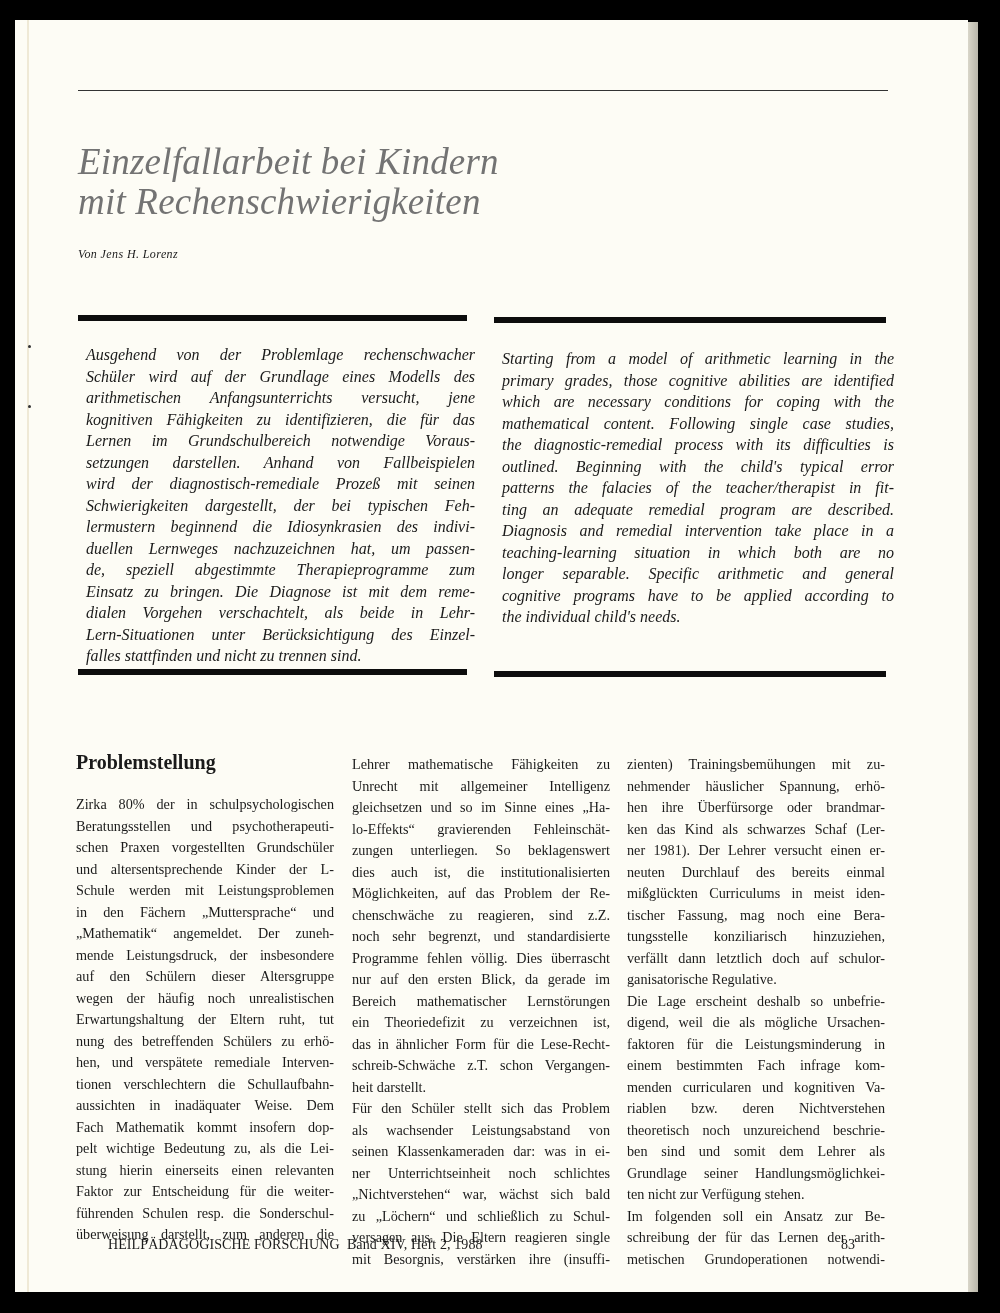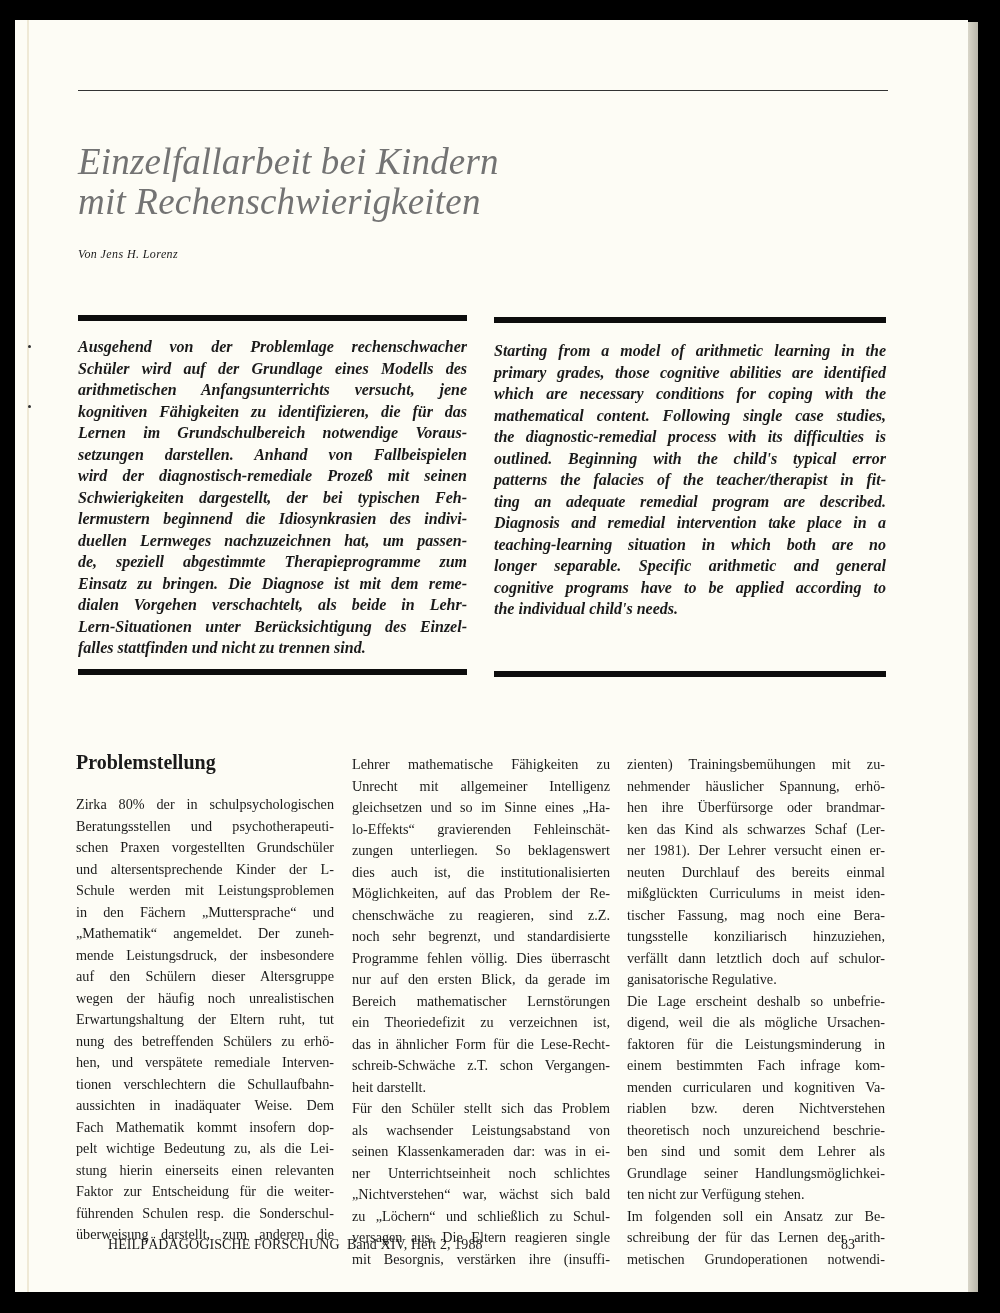--- a/index.html
+++ b/index.html
@@ -26,21 +26,21 @@
       font-style: italic; font-weight: normal; font-size: 37px; line-height: 40px;
       letter-spacing: 0.2px; color: #737373;
     }
     .title span { display: block; }
     .author {
       position: absolute; left: 78px; top: 247px; font-style: italic; font-size: 12px; letter-spacing: 0.4px;
     }
     .thick-rule { position: absolute; height: 6px; background: #0d0d0d; }
     .abstract {
       position: absolute; font-style: italic; font-size: 16px; line-height: 21.5px;
-      text-align: justify; margin: 0; font-weight: bold;
+      text-align: justify; margin: 8px;
     }
     .abstract span { display: block; text-align: justify; text-align-last: justify; white-space: nowrap; }
     .abstract span.last { text-align-last: left; }
     .col {
       position: absolute; top: 752px; width: 258px; font-size: 14.2px; line-height: 21.5px;
     }
     .col span { display: block; text-align: justify; text-align-last: justify; white-space: nowrap; }
     .col span.last { text-align-last: left; }
     .section-heading {
       font-weight: bold; font-size: 20px; margin: 0 0 22px 0; line-height: 20px;

